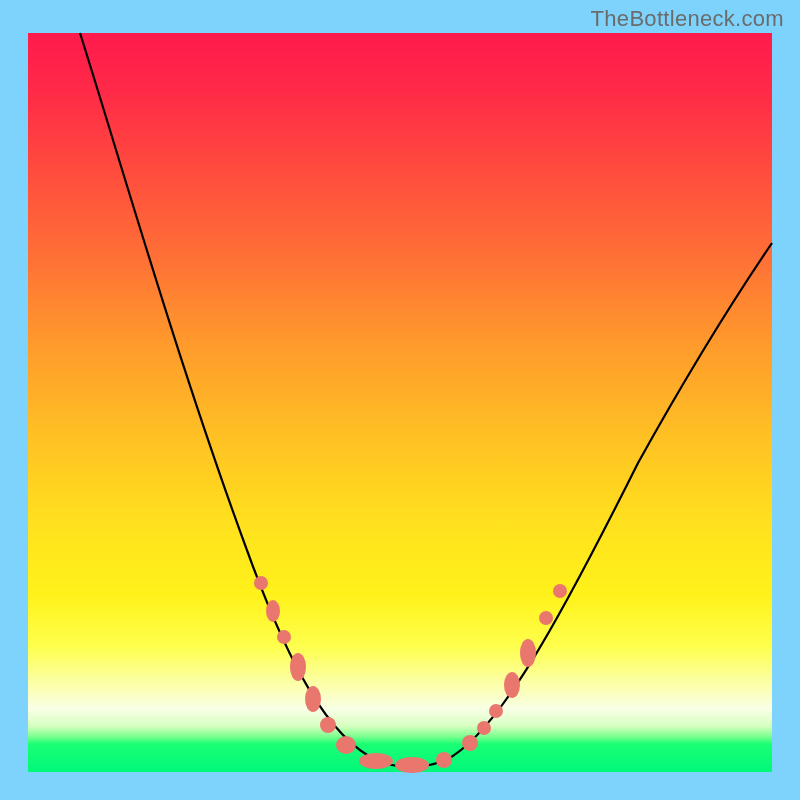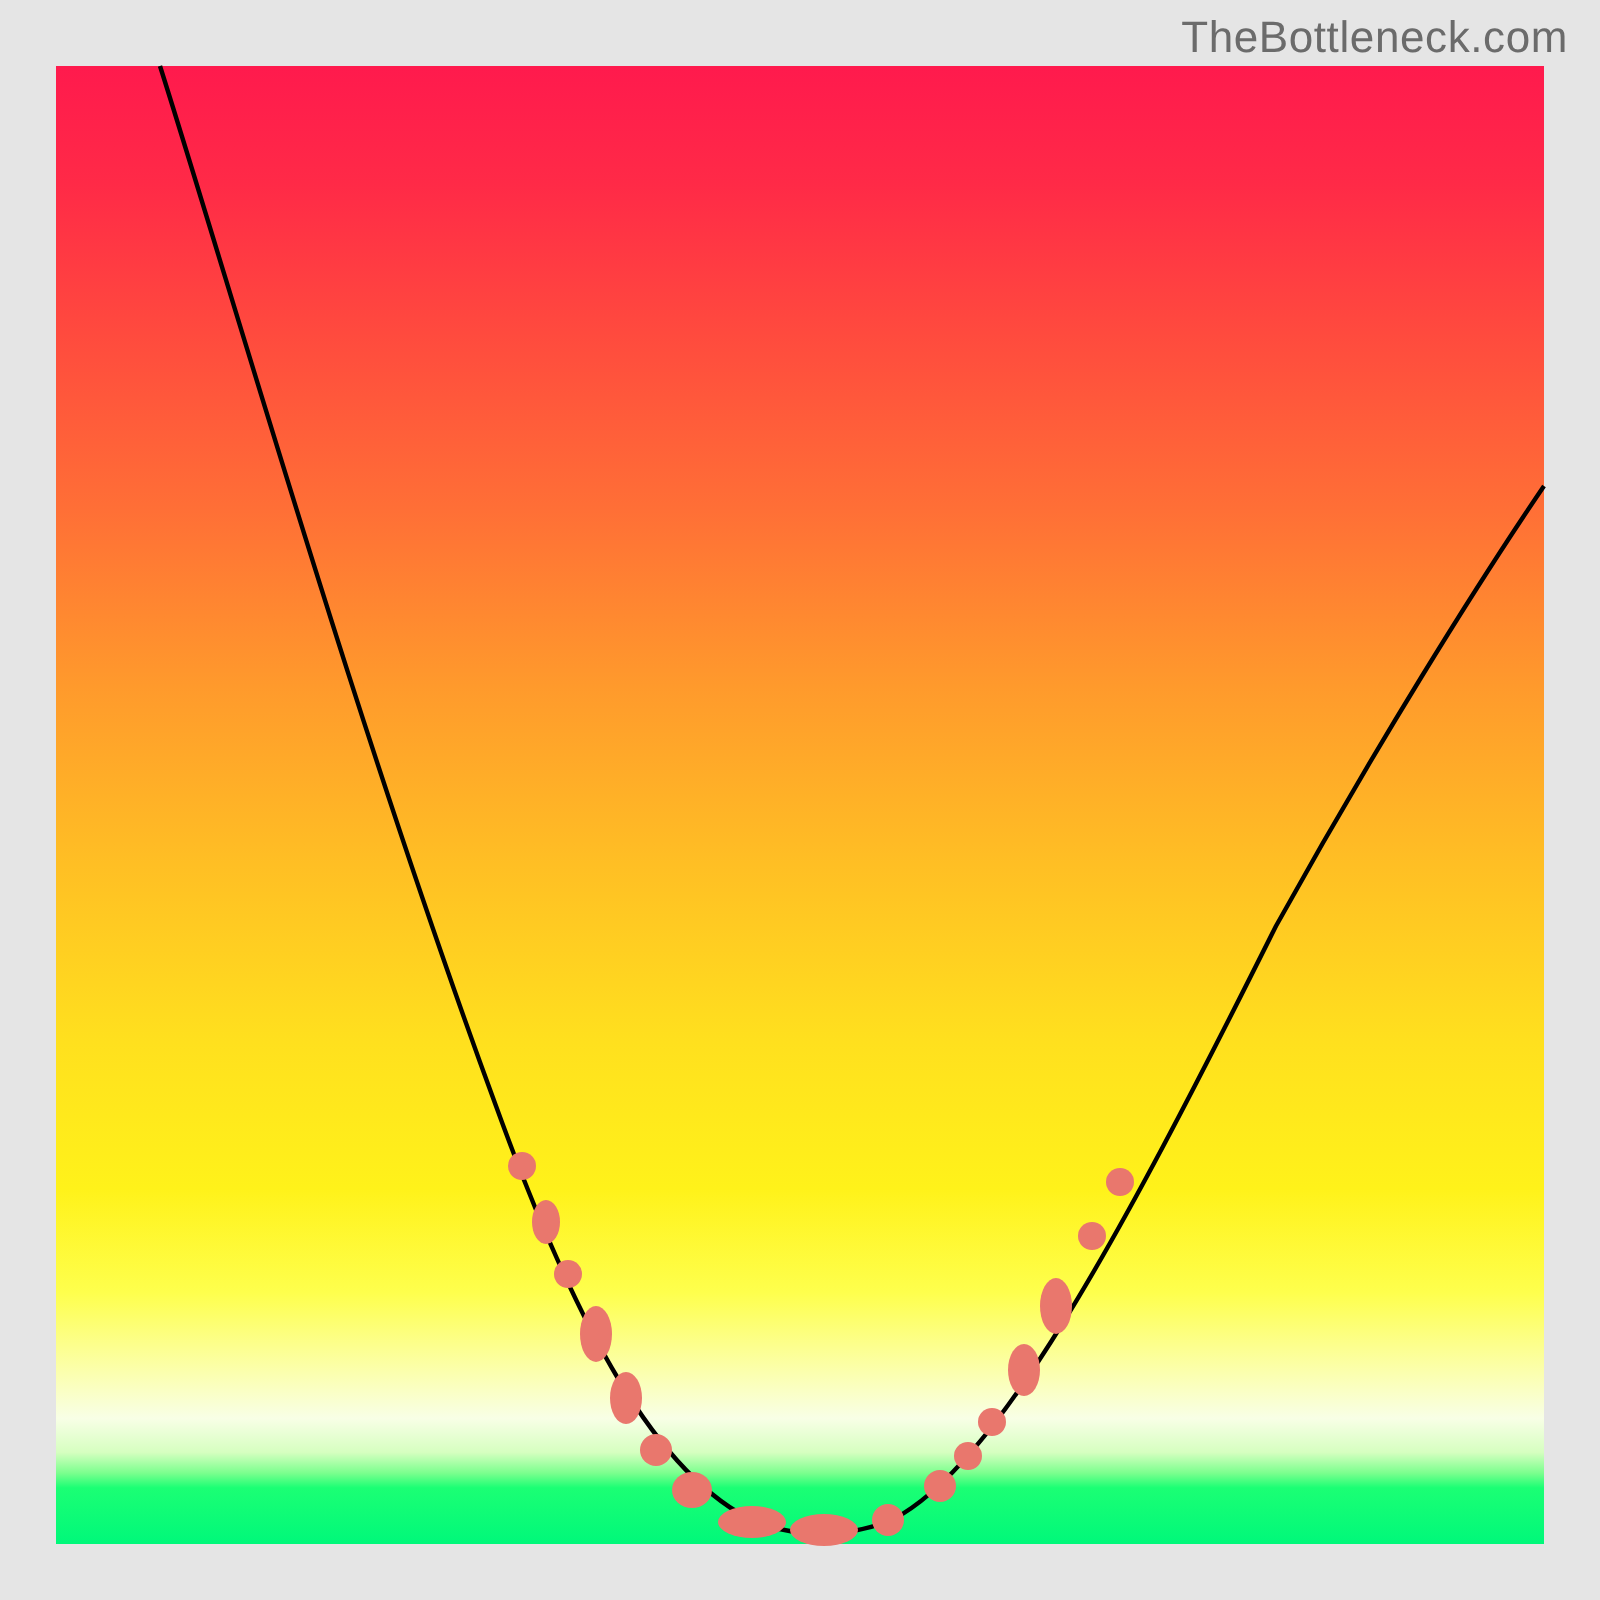--- a/index.html
+++ b/index.html
@@ -10,21 +10,21 @@
     overflow: hidden;
     background: #000;
     font-family: Arial, Helvetica, sans-serif;
   }
   .frame {
     position: absolute;
     top: 0;
     left: 0;
     width: 800px;
     height: 800px;
-    background: #e5e5e5;
+    background: #7dd3fc;
   }
   .plot-area {
     position: absolute;
     
     left: 28px;
     top: 33px;
     width: 744px;
     height: 739px;
     
     background: linear-gradient(

